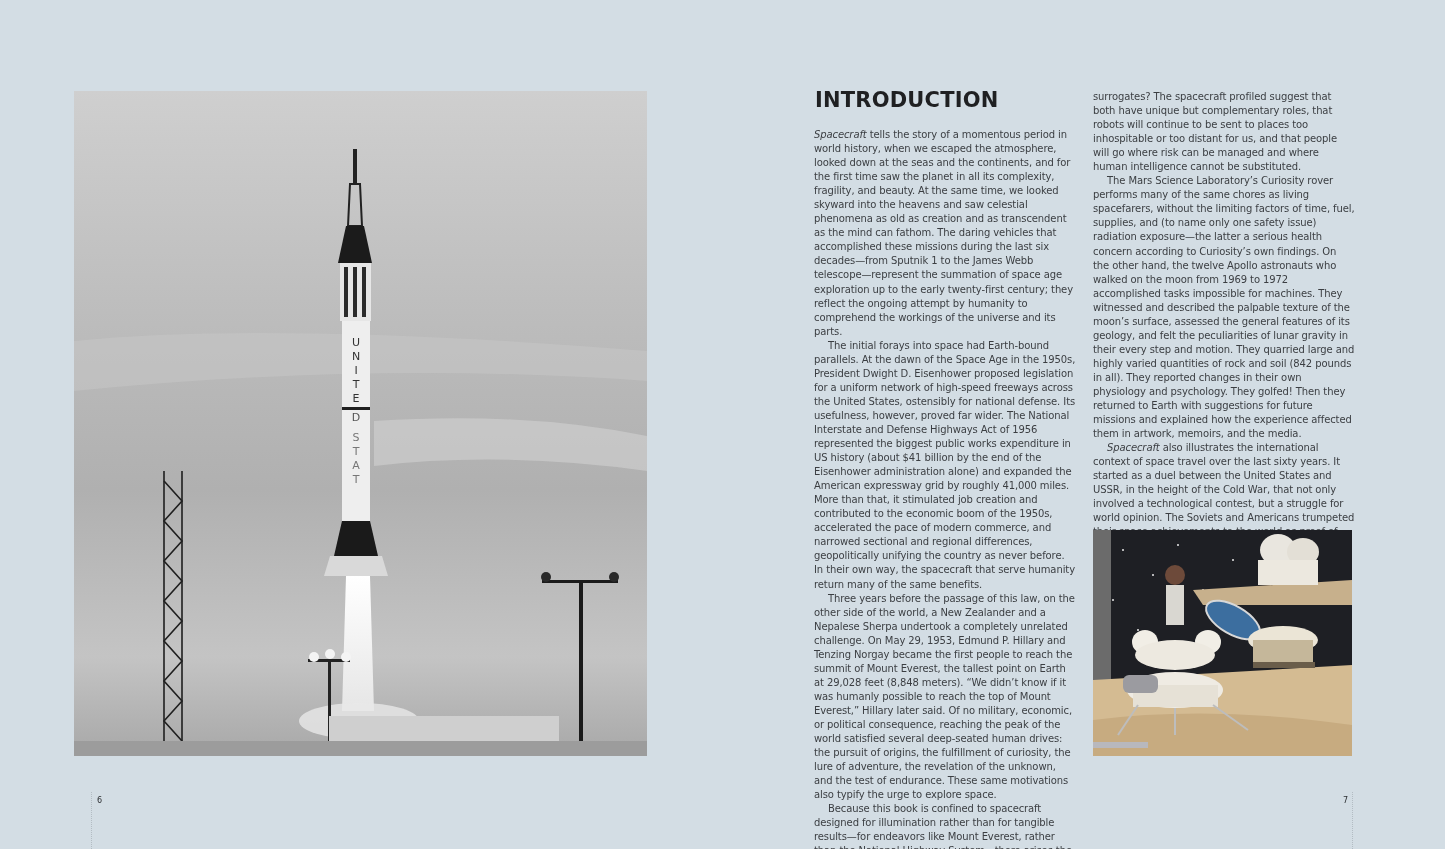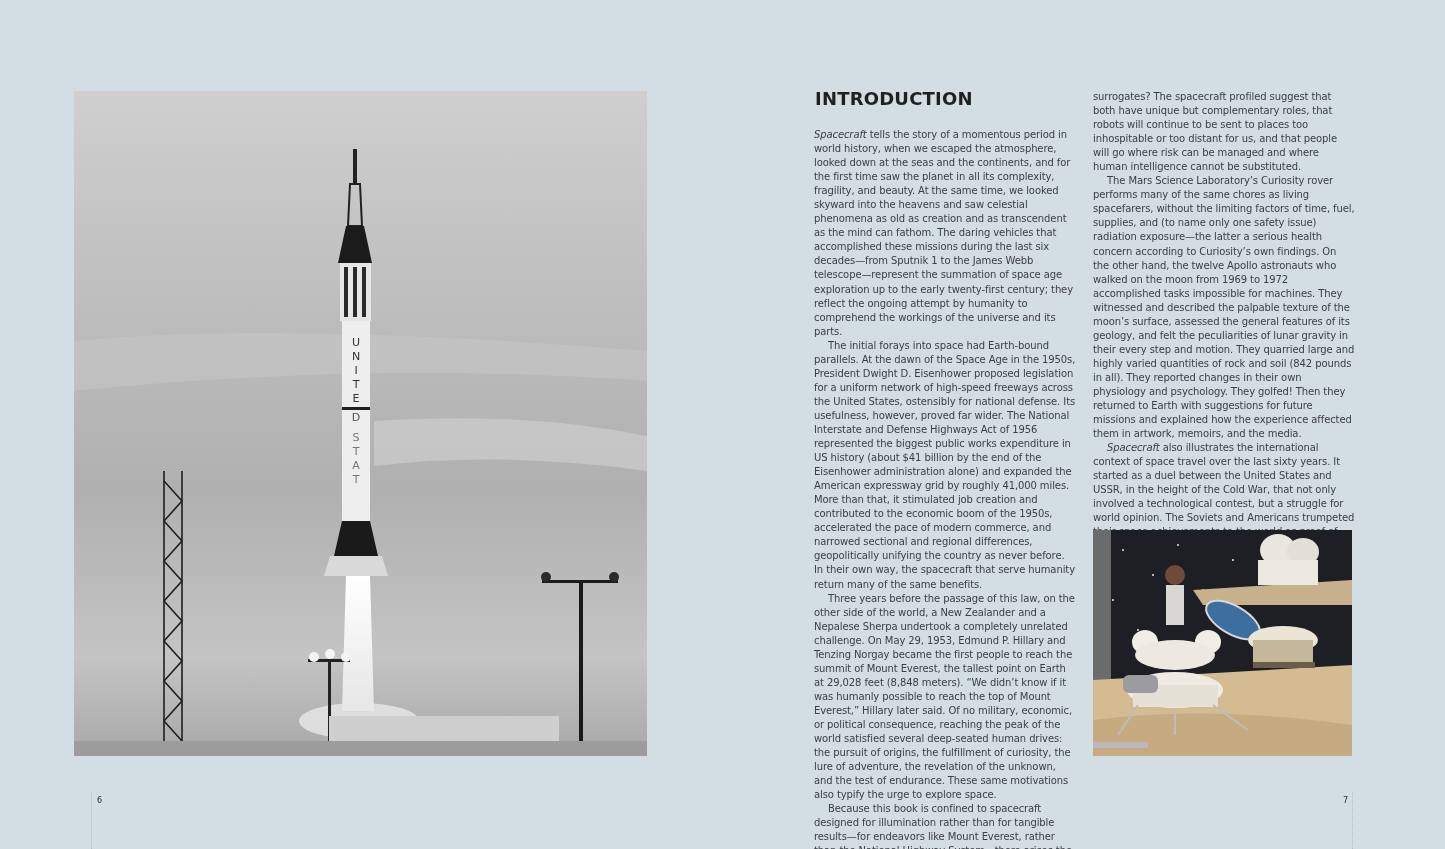--- a/index.html
+++ b/index.html
@@ -13,21 +13,21 @@
     .spread { position: absolute; inset: 0; }
     .photo-left {
       position: absolute; left: 74px; top: 91px; width: 573px; height: 665px;
       background: linear-gradient(180deg, #c9c9c9 0%, #bdbdbd 30%, #b5b5b5 55%, #c2c2c2 80%, #a9a9a9 100%);
       overflow: hidden;
     }
     .photo-left svg { width: 100%; height: 100%; display: block; }
     .title {
       position: absolute; left: 815px; top: 88px;
       font-family: "DejaVu Sans", sans-serif;
-      font-weight: bold; font-size: 18px; letter-spacing: 0.2px;
+      font-weight: bold; font-size: 21px; letter-spacing: 0.2px;
       color: #1f2022; margin: 0;
     }
     .col {
       position: absolute;
       font-size: 10px; line-height: 14.05px;
       color: #3b3e42;
       letter-spacing: -0.1px;
     }
     .col p { margin: 0; text-indent: 14px; }
     .col p.first { text-indent: 0; }

